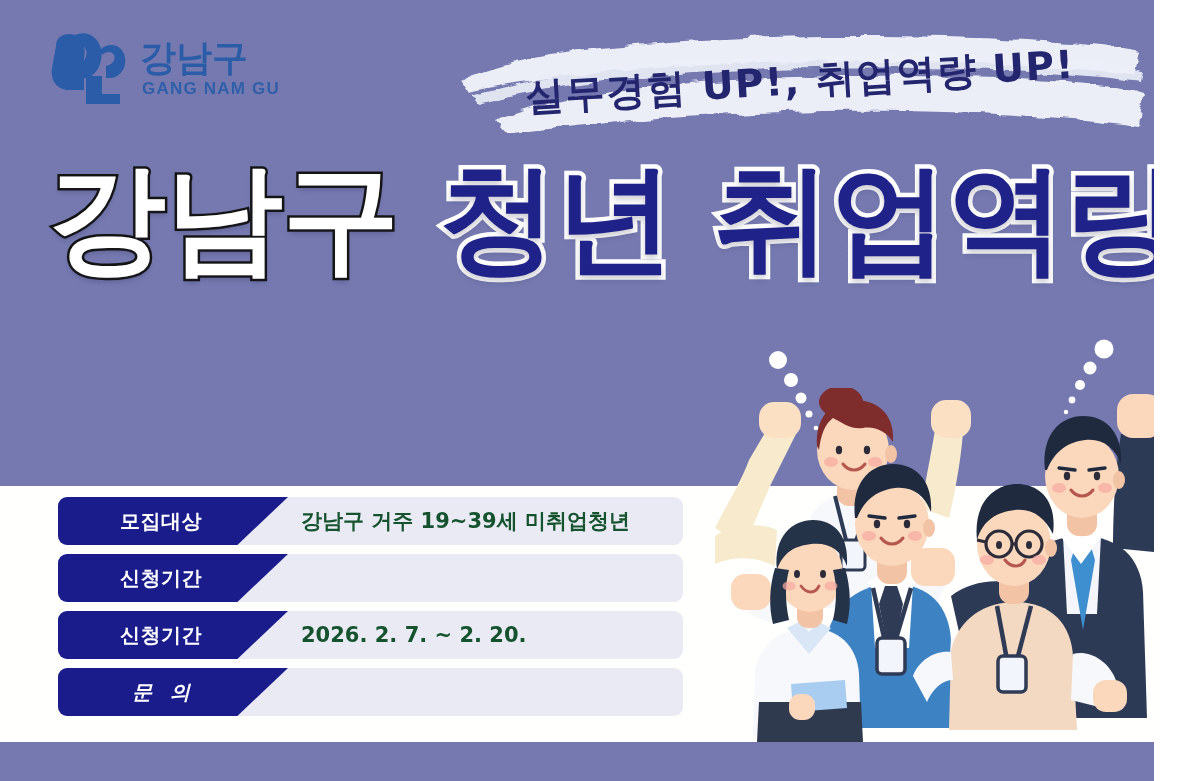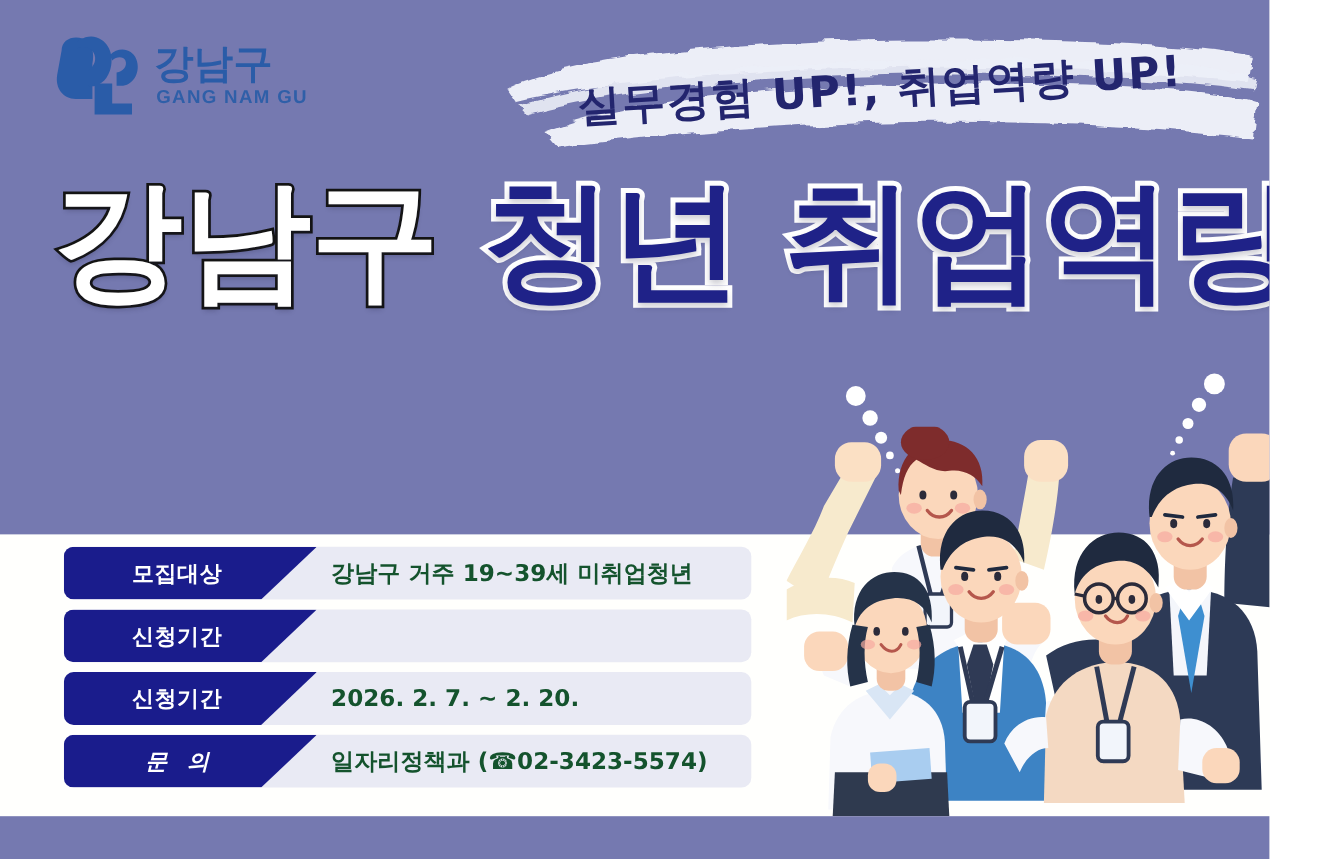--- a/index.html
+++ b/index.html
@@ -336,18 +336,17 @@
         <span>신청기간</span>
       </div>
       <div class="row-value">2026. 2. 7. ~ 2. 20.</div>
     </div>
 
     <div class="row">
       <div class="row-bg"></div>
       <div class="row-label spaced">
         <span>문의</span>
       </div>
-      <div class="row-value">일자리정책과 (☎02-3423-5574)</div>
     </div>
 
   </div>
 
 </div>
 
 </body></html>

